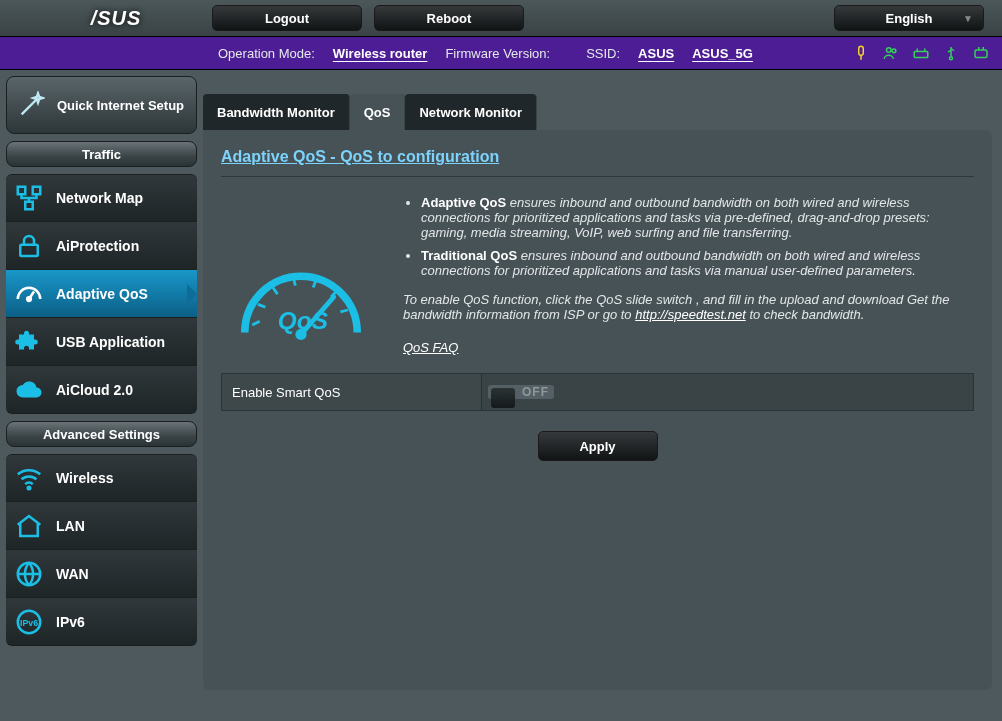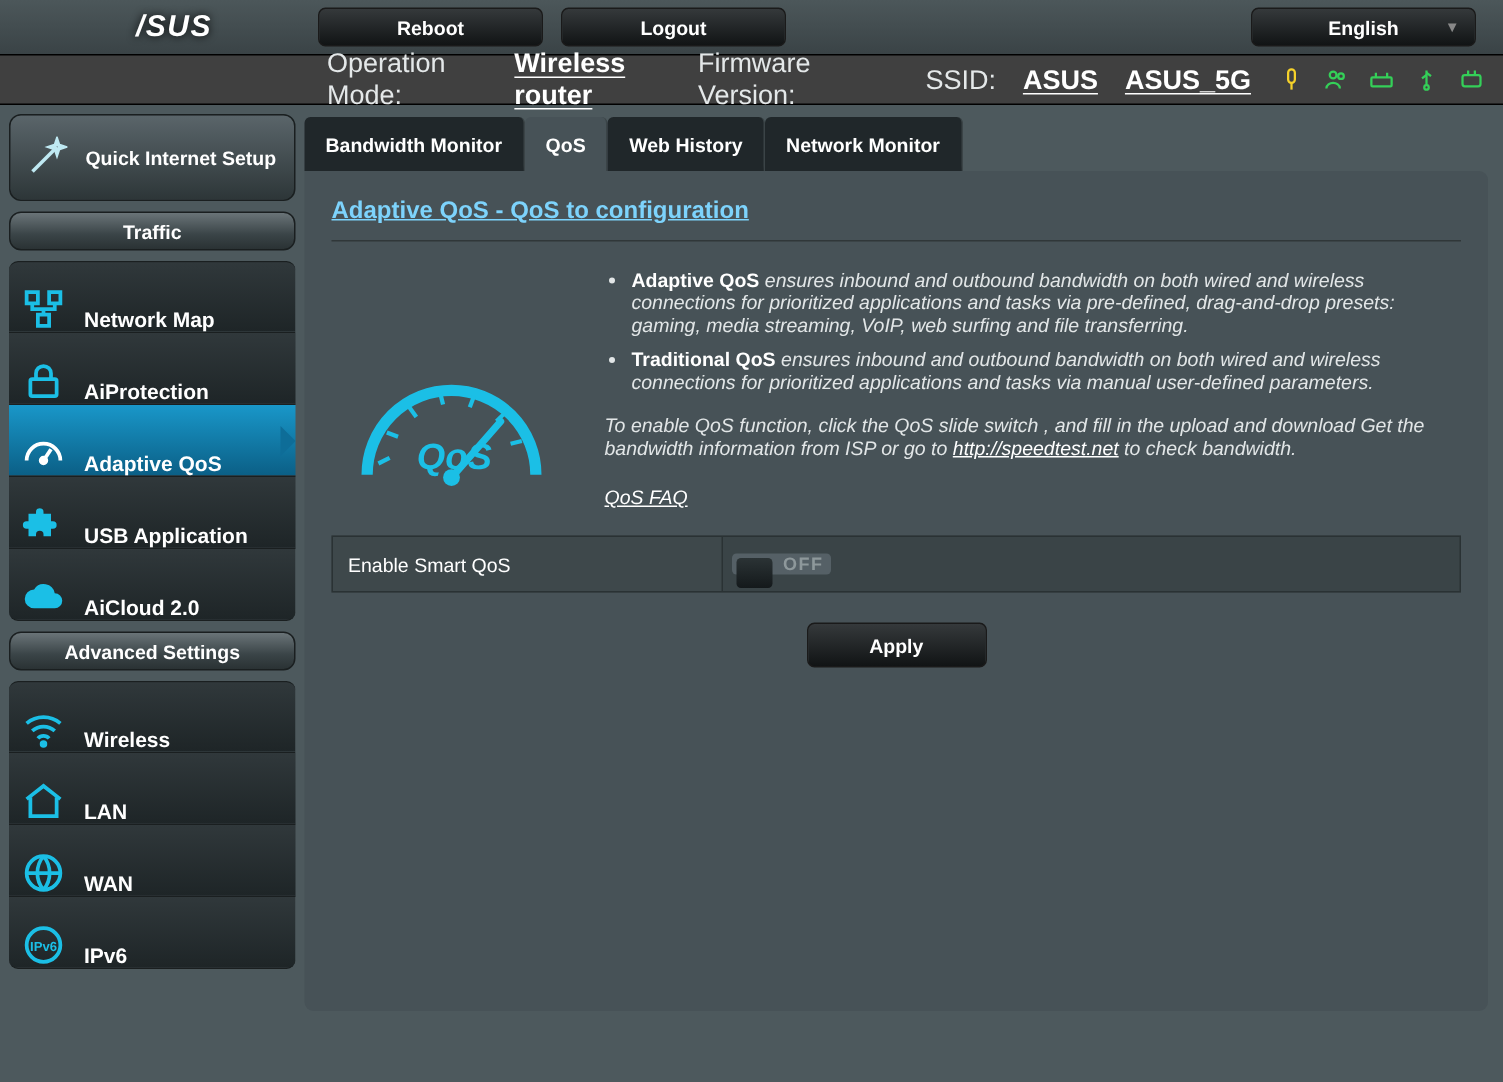--- a/index.html
+++ b/index.html
@@ -19,47 +19,47 @@
   .logo{font:italic 900 20px Arial;letter-spacing:1px;color:#fff;text-shadow:0 0 6px #000;flex:0 0 180px;text-align:center;}
   .btn{
     min-width:150px;height:26px;margin:0 6px;border:1px solid #1a1a1a;border-radius:5px;
     background:linear-gradient(#35393b,#111415);color:#fff;font:bold 13px Arial;cursor:pointer;
     display:flex;align-items:center;justify-content:center;
   }
   .spacer{flex:1;}
   .lang-btn{min-width:150px;position:relative;}
   .lang-btn .chev{position:absolute;right:10px;color:#888;font-size:10px;}
   
-  .infobar{height:34px;display:flex;align-items:center;padding:0 12px 0 218px;background:#404040;border-top:1px solid #000;border-bottom:1px solid #000;font-size:18px;color:#fff;gap:18px;}
+  .infobar{height:34px;display:flex;align-items:center;padding:0 12px 0 218px;background:#4c1d95;border-top:1px solid #000;border-bottom:1px solid #000;font-size:13px;color:#fff;gap:18px;}
   .infobar .label{color:#e4e8e9;}
   .infobar .val{color:#fff;font-weight:bold;text-decoration:underline;text-underline-offset:3px;}
   .status-icons{margin-left:auto;display:flex;gap:12px;align-items:center;}
   .ic{width:18px;height:18px;display:inline-block;}
   
   .container{display:flex;height:calc(100% - 70px);}
   .sidebar{width:203px;padding:0 6px 6px 6px;display:flex;flex-direction:column;gap:7px;overflow:hidden;}
-  .main{flex:1;padding:0 10px 10px 0;}
+  .main{flex:1;padding:16px 10px 10px 0;}
   
   .quick{
     height:58px;margin:6px 0 0 0;border:1px solid #1a1f20;border-radius:8px;
     background:linear-gradient(#5a656a,#2d3638);display:flex;align-items:center;gap:10px;padding:12px 10px;cursor:pointer;
   }
   .quick .wand{width:28px;height:28px;color:#bfe9f2;}
   .quick .txt{font:bold 13px Arial;line-height:15px;text-align:center;flex:1;}
   
   .sechdr{
     height:26px;border:1px solid #1a1f20;border-radius:8px;
     background:linear-gradient(#6a7478,#3a4447 60%,#2a3234);display:flex;align-items:center;justify-content:center;
     font:bold 13px Arial;color:#fff;
   }
   
   .nav{display:flex;flex-direction:column;gap:0;}
   .navitem{
     height:48px;border-bottom:1px solid #1a1f20;background:linear-gradient(#30383b,#1e2527);
-    display:flex;align-items:flex-end;gap:12px;padding:0 8px;cursor:pointer;color:#fff;font:bold 14px Arial;
+    display:flex;align-items:center;gap:12px;padding:0 8px;cursor:pointer;color:#fff;font:bold 14px Arial;
   }
   .navitem:first-child{border-top:1px solid #1a1f20;border-radius:6px 6px 0 0;}
   .navitem:last-child{border-radius:0 0 6px 6px;}
   .navitem .nic{width:30px;height:30px;color:var(--accent);flex-shrink:0;}
   .navitem.active{
     background:linear-gradient(#1997c9,#0b5f86);position:relative;
   }
   .navitem.active::after{
     content:"";position:absolute;right:-10px;top:50%;transform:translateY(-50%);
     border:10px solid transparent;border-left-color:#0e6d98;
@@ -100,22 +100,22 @@
   .switch .knob{position:absolute;left:3px;top:3px;width:24px;height:20px;border-radius:3px;
     background:linear-gradient(#2b3335,#14191b);}
   .apply-row{display:flex;justify-content:center;margin-top:20px;}
   .apply{min-width:120px;height:30px;}
 </style>
 </head>
 <body>
 
 <div class="topbar">
   <div class="logo">/SUS</div>
+  <button class="btn">Logout</button>
   <button class="btn">Reboot</button>
-  <button class="btn">Logout</button>
   <div class="spacer"></div>
   <button class="btn lang-btn">
     <span>English</span>
     <span class="chev">▼</span>
   </button>
 </div>
 
 <div class="infobar">
   <span class="label">Operation Mode:</span>
   <a href="#" class="val">Wireless router</a>
@@ -239,21 +239,20 @@
             </svg></span>
         <span>IPv6</span>
       </div>
     </div>
   </div>
 
   <div class="main">
     <div class="tabs">
       <button class="tab">Bandwidth Monitor</button>
       <button class="tab active">QoS</button>
-      <button class="tab">Web History</button>
       <button class="tab">Network Monitor</button>
     </div>
 
     <div class="panel">
       <div class="ptitle">Adaptive QoS - QoS to configuration</div>
       <div class="hr"></div>
 
       <div class="desc">
         <div class="gauge">
           <svg viewBox="0 0 160 120">

